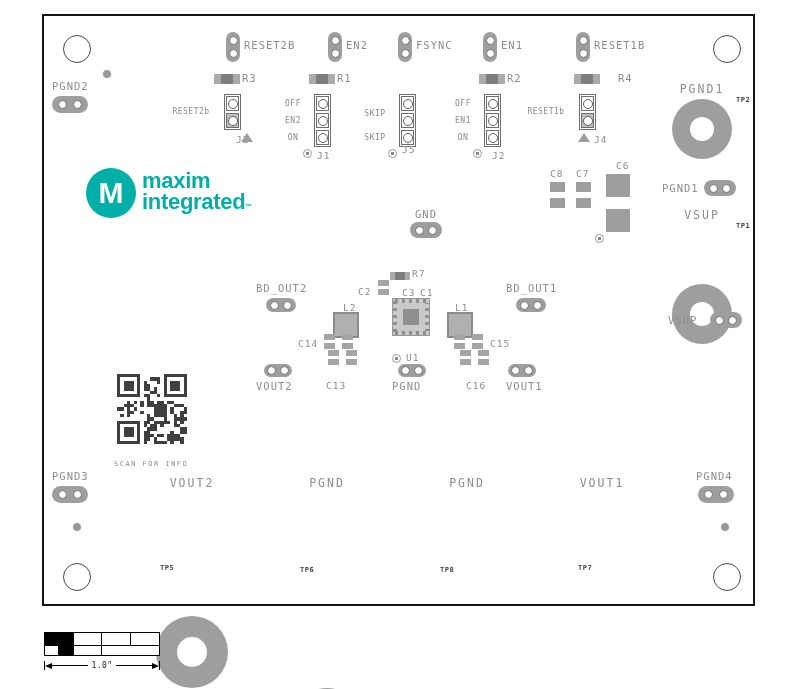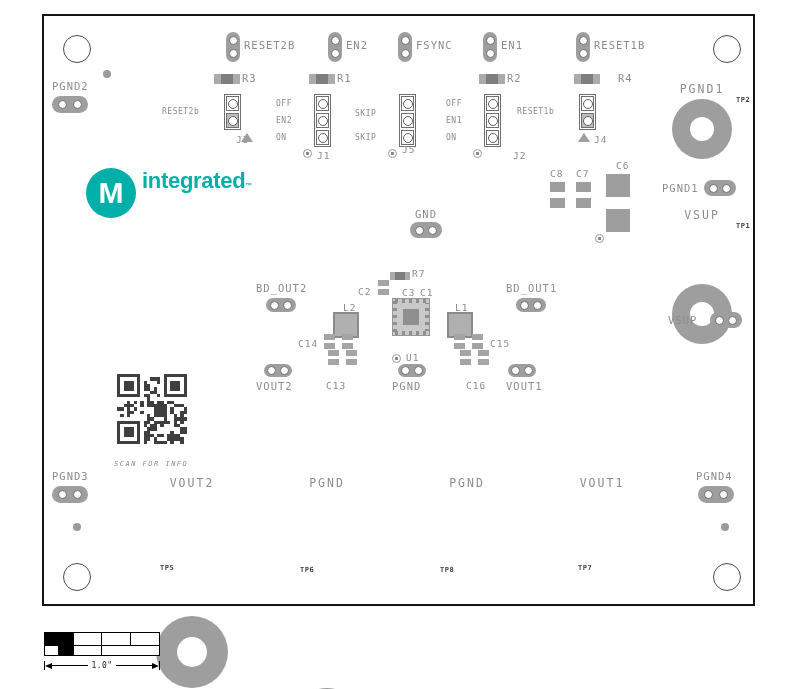--- a/index.html
+++ b/index.html
@@ -5,21 +5,21 @@
   * { margin:0; padding:0; box-sizing:border-box; }
   :root { --teal:#00AFA8; --silk:#8C8C8C; --comp:#9E9E9E; --dark:#6E6E6E; --tp:#3F3F3F; }
   body { width:788px; height:689px; background:#fff; position:relative; overflow:hidden;
          font-family:"DejaVu Sans Mono",monospace; }
   .abs { position:absolute; }
   .board { position:absolute; left:42px; top:14px; width:713px; height:592px;
            border:2px solid #141414; background:#fff; }
   .silk { color:var(--silk); letter-spacing:1px; white-space:nowrap; }
   .s12 { font-size:11.5px; } .s11 { font-size:10.5px; } .s10 { font-size:9.5px; }
   .s8  { font-size:8px; letter-spacing:0.5px; }
-  .ctr { text-align:center; } .rt { text-align:left; } .ls2 { letter-spacing:2px; }
+  .ctr { text-align:center; } .rt { text-align:center; } .ls2 { letter-spacing:2px; }
   .mhole { width:28px; height:28px; border-radius:50%; border:1.5px solid #4a4a4a; background:#fff; }
   .fid { width:8px; height:8px; border-radius:50%; background:#9a9a9a; }
   .pill-v { width:14px; height:30px; border-radius:7px; background:var(--comp);
             display:flex; flex-direction:column; align-items:center; justify-content:space-evenly; }
   .pill-h { border-radius:9px; background:var(--comp);
             display:flex; align-items:center; justify-content:space-evenly; }
   .pill-v::before,.pill-v::after,.pill-h::before,.pill-h::after {
             content:''; width:7px; height:7px; border-radius:50%; background:#fff;
             border:1.5px solid var(--dark); }
   .ov36 { width:36px; height:17px; } .ov32 { width:32px; height:16px; }
@@ -59,21 +59,21 @@
             border-right:6px solid transparent; border-bottom:9px solid var(--comp); }
   .pin1 { width:9px; height:9px; border:1px solid #9a9a9a; border-radius:50%;
           background:radial-gradient(circle,#8a8a8a 0 1.5px,transparent 2px); }
   .logo-circle { width:50px; height:50px; border-radius:50%; background:var(--teal);
           color:#fff; display:flex; align-items:center; justify-content:center;
           font-family:"Liberation Sans",sans-serif; font-weight:bold; font-size:30px; }
   .logo-text { font-family:"Liberation Sans",sans-serif; font-weight:bold; color:var(--teal);
           font-size:22px; line-height:21px; letter-spacing:-0.3px; }
   .logo-text .tm { font-size:7px; }
   .board-name { font-size:13px; letter-spacing:3.5px; color:#9c9c9c; }
-  .qrcap { font-size:7px; letter-spacing:1.5px; color:#8c8c8c;font-style:italic; }
+  .qrcap { font-size:7px; letter-spacing:1.5px; color:#8c8c8c; }
   .scalebar { left:44px; top:632px; width:116px; height:24px; border:1px solid #000;
           display:flex; flex-direction:column; background:#fff; }
   .srow { display:flex; } .srow.top { height:13px; border-bottom:1px solid #000; }
   .srow.bot { flex:1; }
   .scell { border-right:1px solid #000; } .scell:last-child { border-right:none; }
   .black { background:#000; }
   .dim { left:44px; top:661px; width:116px; display:flex; align-items:center; }
   .dimtick { width:1px; height:9px; background:#000; }
   .tri-l { width:0;height:0;border-top:3px solid transparent;border-bottom:3px solid transparent;border-right:7px solid #000; }
   .tri-r { width:0;height:0;border-top:3px solid transparent;border-bottom:3px solid transparent;border-left:7px solid #000; }
@@ -145,37 +145,38 @@
 
   <div class="abs silk s8 rt" style="left:402px;top:83px;width:34px">OFF</div>
   <div class="abs silk s8 rt" style="left:402px;top:100px;width:34px">EN1</div>
   <div class="abs silk s8 rt" style="left:402px;top:117px;width:34px">ON</div>
   <div class="abs hdr" style="left:440px;top:78px">
     <div class="pincell"></div>
     <div class="pincell"></div>
     <div class="pincell"></div>
   </div>
   <div class="abs pin1" style="left:429px;top:133px"></div>
-  <div class="abs silk s10" style="left:469px;top:134px">J2</div>
+  <div class="abs silk s10" style="left:448px;top:134px">J2</div>
 
   <div class="abs silk s8 rt" style="left:473px;top:91px;width:58px">RESET1b</div>
   <div class="abs hdr" style="left:535px;top:78px">
     <div class="pincell"></div>
     <div class="pincell marked"></div>
   </div>
   <div class="abs tri-up" style="left:534px;top:117px"></div>
   <div class="abs silk s10" style="left:550px;top:118px">J4</div>
 
   <div class="abs silk s11" style="left:8px;top:64px">PGND2</div>
   <div class="abs pill-h ov36" style="left:8px;top:80px"></div>
 
   <div class="abs logo-circle" style="left:42px;top:152px">
     <span>M</span>
   </div>
   <div class="abs logo-text" style="left:98px;top:154px">
+    <div>maxim</div>
     <div><span>integrated</span><span class="tm">™</span></div>
   </div>
 
 
   <div class="abs silk s11 ctr" style="left:366px;top:192px;width:32px">GND</div>
   <div class="abs pill-h ov32" style="left:366px;top:206px"></div>
 
   <div class="abs silk s10" style="left:506px;top:152px">C8</div>
   <div class="abs silk s10" style="left:532px;top:152px">C7</div>
   <div class="abs capv" style="left:506px;top:166px"></div>

